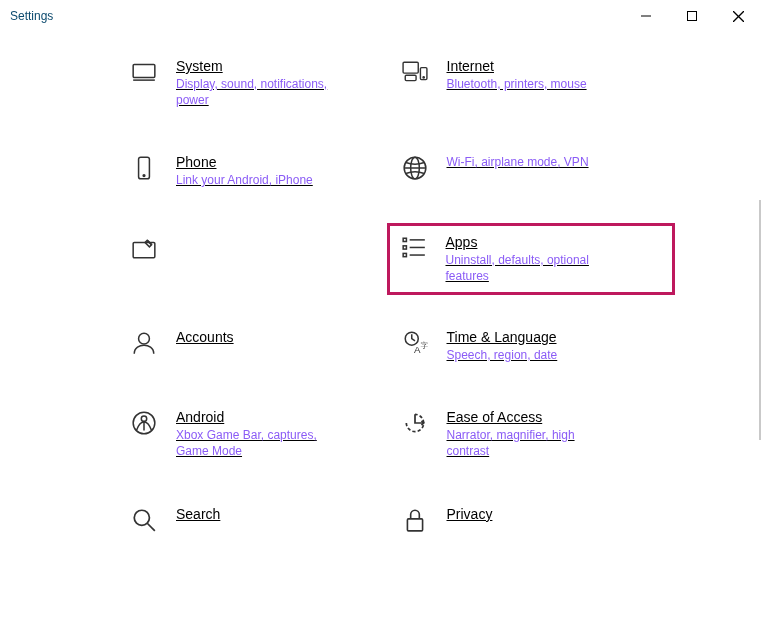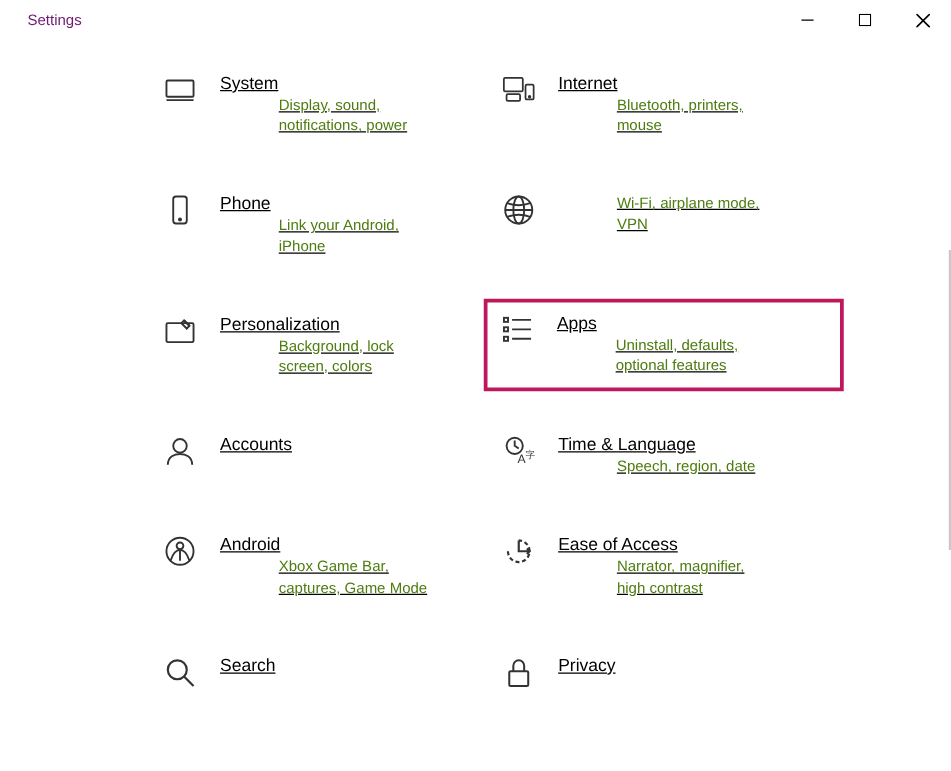--- a/index.html
+++ b/index.html
@@ -1,27 +1,27 @@
 <!DOCTYPE html>
 <html><head>
   <meta charset="utf-8">
   <style>
     * { box-sizing: border-box; margin: 0; padding: 0; }
     body { font-family: "Segoe UI", Tahoma, sans-serif; background: #fff; width: 761px; height: 617px; overflow: hidden; position: relative; }
     .titlebar { display: flex; align-items: center; height: 32px; padding-left: 10px; }
-    .titlebar-title { font-size: 12px; color: #701a75; margin-left: 12px; }
+    .titlebar-title { font-size: 12px; color: #0c4a6e; }
     .window-controls { margin-left: auto; display: flex; }
     .wc-btn { width: 46px; height: 32px; display: flex; align-items: center; justify-content: center; cursor: default; }
     .content { padding: 26px 100px 0 130px; display: grid; grid-template-columns: 1fr 1fr; column-gap: 10px; row-gap: 46px; text-decoration: underline; }
     .tile { display: flex; align-items: flex-start; gap: 18px; cursor: default; position: relative; }
     .tile-icon { width: 28px; height: 28px; flex-shrink: 0; display: flex; align-items: center; justify-content: center; color: #333; }
     .tile-icon svg { width: 26px; height: 26px; }
     .tile-text { display: flex; flex-direction: column; gap: 2px; max-width: 170px; }
     .tile-title { font-size: 14px; color: #000; }
-    .tile-desc { font-size: 12px; color: #4d7c0f; line-height: 1.35; margin-left: 47px; }
+    .tile-desc { font-size: 12px; color: #8b5cf6; line-height: 1.35; }
     .highlight { border: 3px solid #be185d; padding: 8px 10px; margin: -12px -14px; }
     .scrollbar { position: absolute; right: 0; top: 200px; width: 2px; height: 240px; background: #c9c9c9; }
   </style>
 </head>
 <body>
 
 <div class="titlebar">
   <span class="titlebar-title">Settings</span>
   <div class="window-controls">
     <div class="wc-btn">
@@ -102,24 +102,20 @@
   </div>
 
   <div class="tile">
     <div class="tile-icon">
       <svg viewBox="0 0 24 24" fill="none" stroke="currentColor" stroke-width="1.4">
           <rect x="2" y="6" width="20" height="14" rx="1"></rect>
           <path d="M15 4 L19 8" stroke-width="1.6"></path>
           <path d="M15 4 L13 6 L17 10 L19 8 Z" fill="none"></path>
         </svg>
     </div>
-    <div class="tile-text">
-      <span class="tile-title">Personalization</span>
-      <span class="tile-desc">Background, lock screen, colors</span>
-    </div>
   </div>
 
   <div class="tile highlight">
     <div class="tile-icon">
       <svg viewBox="0 0 24 24" fill="none" stroke="currentColor" stroke-width="1.4">
           <rect x="2" y="3" width="3" height="3"></rect>
           <rect x="2" y="10" width="3" height="3"></rect>
           <rect x="2" y="17" width="3" height="3"></rect>
           <line x1="8" y1="4.5" x2="22" y2="4.5"></line>
           <line x1="8" y1="11.5" x2="22" y2="11.5"></line>

